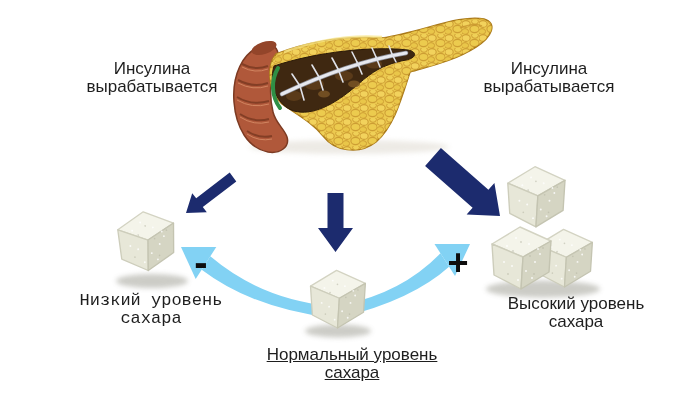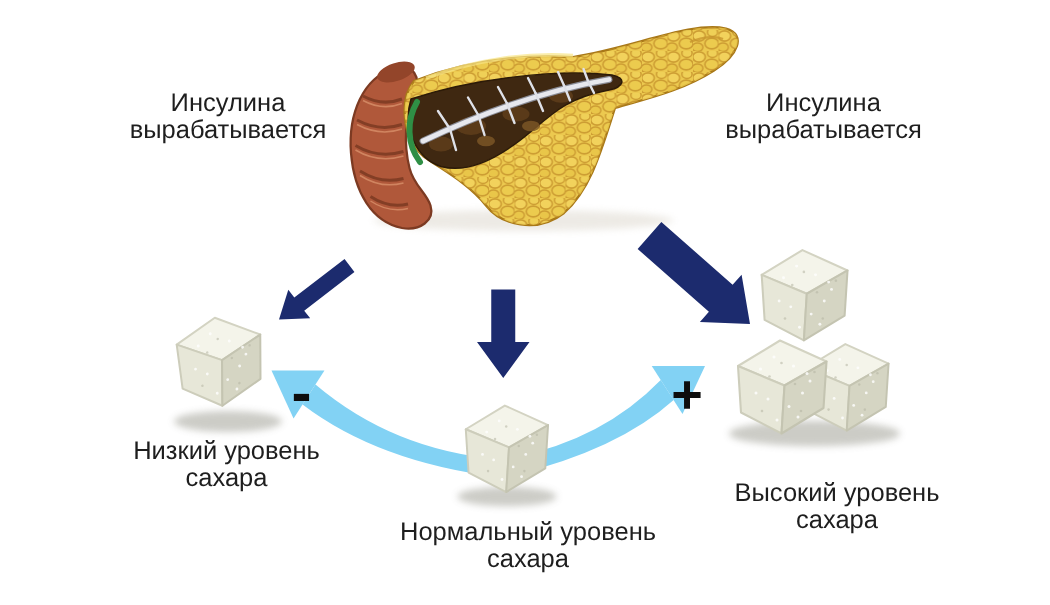--- a/index.html
+++ b/index.html
@@ -172,31 +172,31 @@
   <div class="label" style="left:152px;top:60px;">
     <span>Инсулина</span>
     <span>вырабатывается</span>
   </div>
 
   <div class="label" style="left:549px;top:60px;">
     <span>Инсулина</span>
     <span>вырабатывается</span>
   </div>
 
-  <div class="label" style="left:151px;top:292px;">
+  <div class="label" style="left:151px;top:292px;font-family:Liberation Mono, monospace;">
     <span>Низкий уровень</span>
     <span>сахара</span>
   </div>
 
-  <div class="label" style="left:558px;top:295px;margin-top:25px;">
+  <div class="label" style="left:576px;top:295px;">
     <span>Высокий уровень</span>
     <span>сахара</span>
   </div>
 
-  <div class="label" style="left:352px;top:346px;">
+  <div class="label" style="left:352px;top:346px;text-decoration:underline;">
     <span>Нормальный уровень</span>
     <span>сахара</span>
   </div>
 
   <div class="sign minus" style="left:201px;top:262px;">-</div>
   <div class="sign plus" style="left:458px;top:263px;">+</div>
 
 </div>
 
 </body></html>

